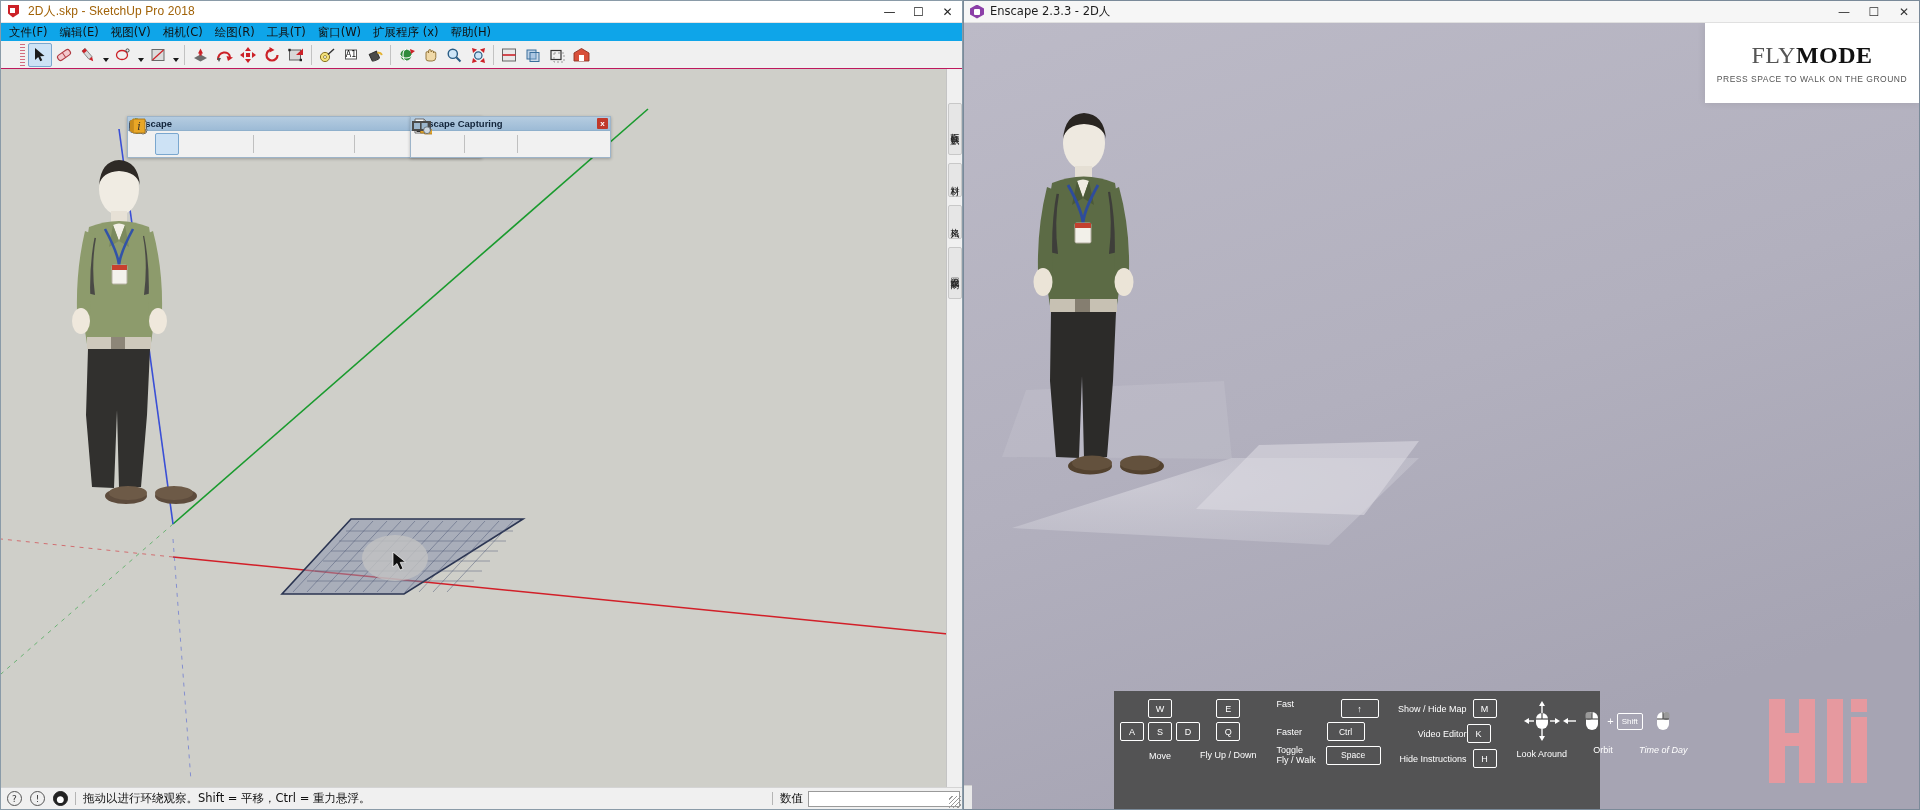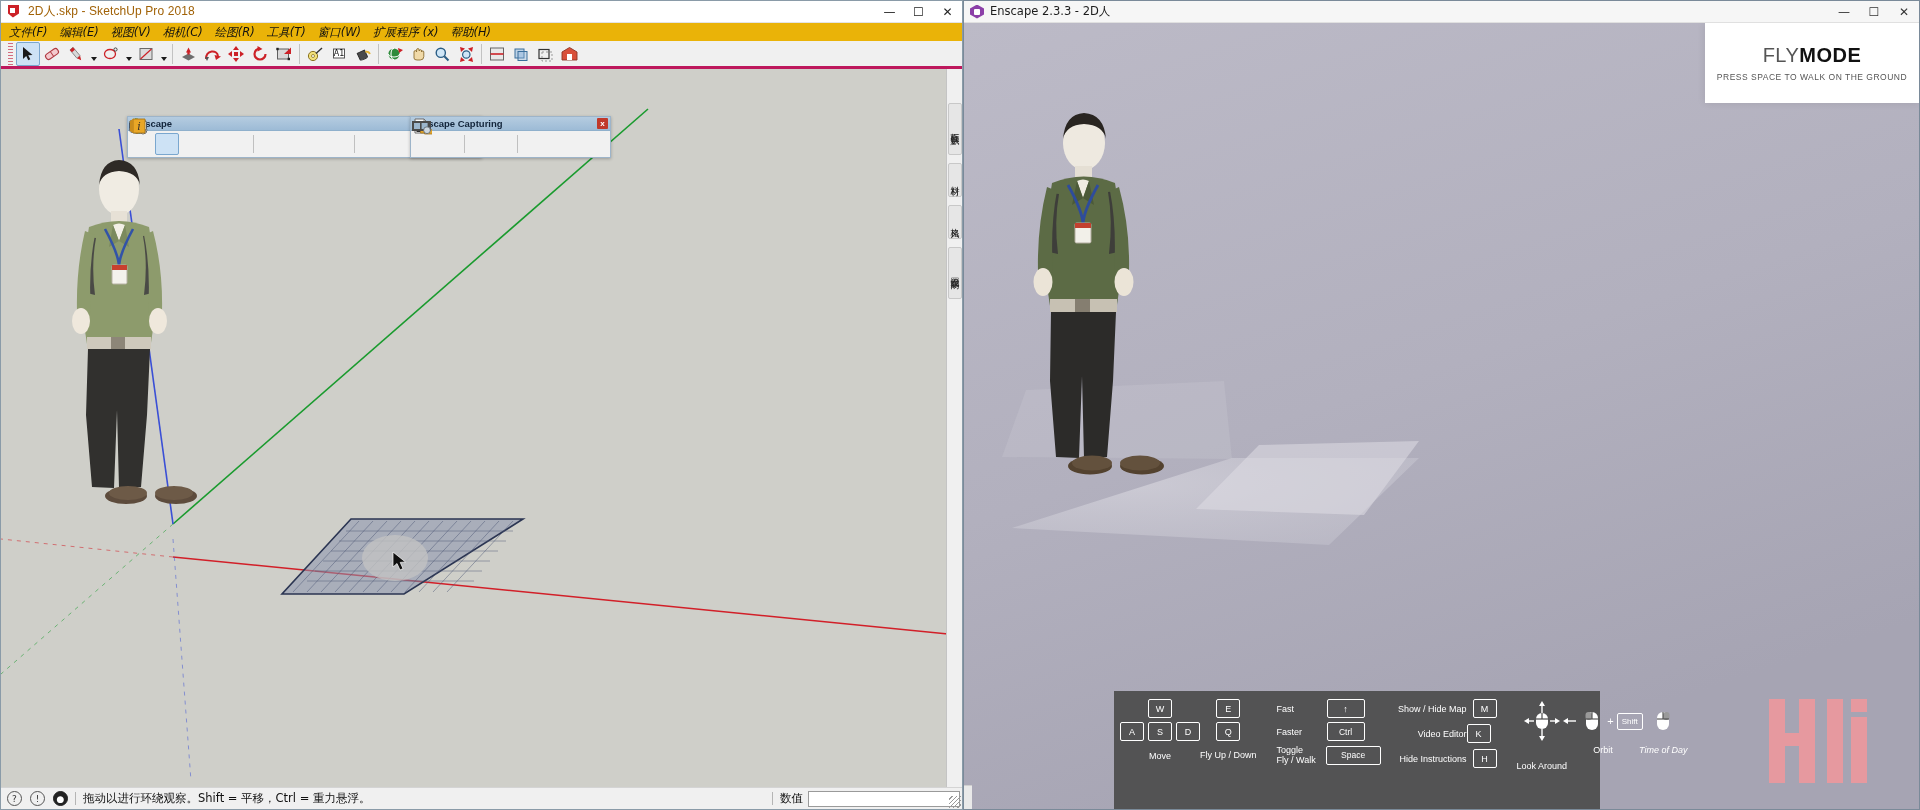--- a/index.html
+++ b/index.html
@@ -37,31 +37,31 @@
     background:#fff;
   }
   .su-title { font-size: 12px; color: #a16207; letter-spacing: .1px; }
   .su-wincontrols { position: absolute; right: 0; top: 0; display: flex; height: 22px; }
   .su-wc {
     width: 29px; height: 22px; display:flex; align-items:center; justify-content:center;
     font-size: 12px; color: #222; font-family: "DejaVu Sans", sans-serif;
   }
 
   .su-menubar {
-    height: 18px; background:#eab308; display:flex; align-items:center;
-    padding-left: 2px; flex: 0 0 auto; font-style: italic;
+    height: 18px; background:#0ea5e9; display:flex; align-items:center;
+    padding-left: 2px; flex: 0 0 auto;
   }
   .su-menu-item {
     font-size: 11.5px; color:#111; padding: 1px 6px; white-space: nowrap;
     font-family: "DejaVu Sans", sans-serif;
   }
 
   .su-toolbar {
     height: 28px; background:#f0f0f0; display:flex; align-items:center;
-    padding-left: 6px; border-bottom:3px solid #be185d; flex: 0 0 auto; gap:0px;
+    padding-left: 18px; border-bottom:1px solid #be185d; flex: 0 0 auto; gap:0px;
   }
   .tb-grip { width:5px; height:22px; margin:0 3px 0 1px;
     background: repeating-linear-gradient(to bottom, #b02 0 1px, transparent 1px 3px);
     opacity:.55;}
   .tb-btn {
     width:24px; height:24px; display:flex; align-items:center; justify-content:center;
     position:relative; border-radius:2px;
   }
   .tb-btn.sel { background:#cde2f5; border:1px solid #7aa7cf; }
   .tb-arrow { width:11px; height:24px; display:flex; align-items:flex-end; justify-content:center; padding-bottom:5px;}
@@ -148,22 +148,22 @@
   .es-viewport { flex:1 1 auto; position:relative; overflow:hidden;
     background: linear-gradient(160deg,#b9b7c4 0%, #b0aebc 45%, #a8a6b4 100%); }
 
   
   .flymode {
     position:absolute; right:0; top:0; width:214px; height:80px;
     background:#ffffff; display:flex; flex-direction:column;
     align-items:center; justify-content:center; gap:5px;
     box-shadow: 0 0 8px rgba(0,0,0,.10);
   }
-  .flymode-title { font-size:20px; letter-spacing:.5px; color:#333;
-    font-family:Liberation Sans, sans-serif; }
+  .flymode-title { font-size:24px; letter-spacing:.5px; color:#333;
+    font-family:Liberation Serif, serif; }
   .flymode-title b { color:#111; font-weight:bold;}
   .flymode-title .light { font-weight:300; color:#555;}
   .flymode-sub { font-size:8.5px; letter-spacing:.5px; color:#555;
     font-family:"Liberation Sans",sans-serif;}
 
   
   .ctrl-panel {
     position:absolute; left:150px; bottom:0; width:486px; height:118px;
     background:rgba(76,76,76,.93); display:flex; align-items:flex-start;
     padding:8px 6px 0 6px; color:#fff;
@@ -791,21 +791,21 @@
 
         <div class="ctrl-col" style="align-items:center; width:86px;">
           <div class="key k-sq">E</div>
           <div class="key k-sq" style="margin-top:4px;">Q</div>
           <div class="ctrl-label" style="margin-top:9px;">Fly Up / Down</div>
         </div>
 
         <div class="ctrl-sep"></div>
 
         <div class="ctrl-col" style="gap:4px; width:104px;">
-          <div style="display:flex;align-items:center;gap:6px;">
+          <div style="display:flex;align-items:flex-start;gap:20px;">
             <div class="ctrl-label" style="width:44px;">Fast</div>
             <div class="key k-md">↑</div>
           </div>
           <div style="display:flex;align-items:center;gap:6px;">
             <div class="ctrl-label" style="width:44px;">Faster</div>
             <div class="key k-md" style="font-size:8.5px">Ctrl</div>
           </div>
           <div style="display:flex;align-items:center;gap:6px;">
             <div style="width:44px;">
               <div class="ctrl-label">Toggle</div>
@@ -841,21 +841,21 @@
                 <polygon points="20,42 17,37 23,37" fill="#fff" stroke="none"></polygon>
               <line x1="6" y1="22" x2="12" y2="22"></line>
                 <polygon points="2,22 7,19 7,25" fill="#fff" stroke="none"></polygon>
               <line x1="28" y1="22" x2="34" y2="22"></line>
                 <polygon points="38,22 33,19 33,25" fill="#fff" stroke="none"></polygon>
             </g>
             <rect x="14" y="14" width="12" height="16" rx="6" fill="#fff"></rect>
             <line x1="20" y1="14" x2="20" y2="20" stroke="#4c4c4c" stroke-width="1.2"></line>
             <line x1="14" y1="20" x2="26" y2="20" stroke="#4c4c4c" stroke-width="1.2"></line>
           </svg>
-          <div class="ctrl-label" style="margin-top:18px;">Look Around</div>
+          <div class="ctrl-label" style="margin-top:6px;">Look Around</div>
         </div>
 
         <div class="ctrl-col" style="align-items:center; width:72px;">
           <div style="display:flex;align-items:center;gap:3px;height:44px;">
             <svg width="14" height="14" viewBox="0 0 14 14">
                 <line x1="13" y1="7" x2="4" y2="7" stroke="#fff" stroke-width="1.4"></line>
                 <polygon points="0,7 5,4 5,10" fill="#fff"></polygon>
               </svg>
             <svg width="24" height="30" viewBox="0 0 24 30">
               <rect x="6" y="6" width="12" height="18" rx="6" fill="#fff"></rect>

